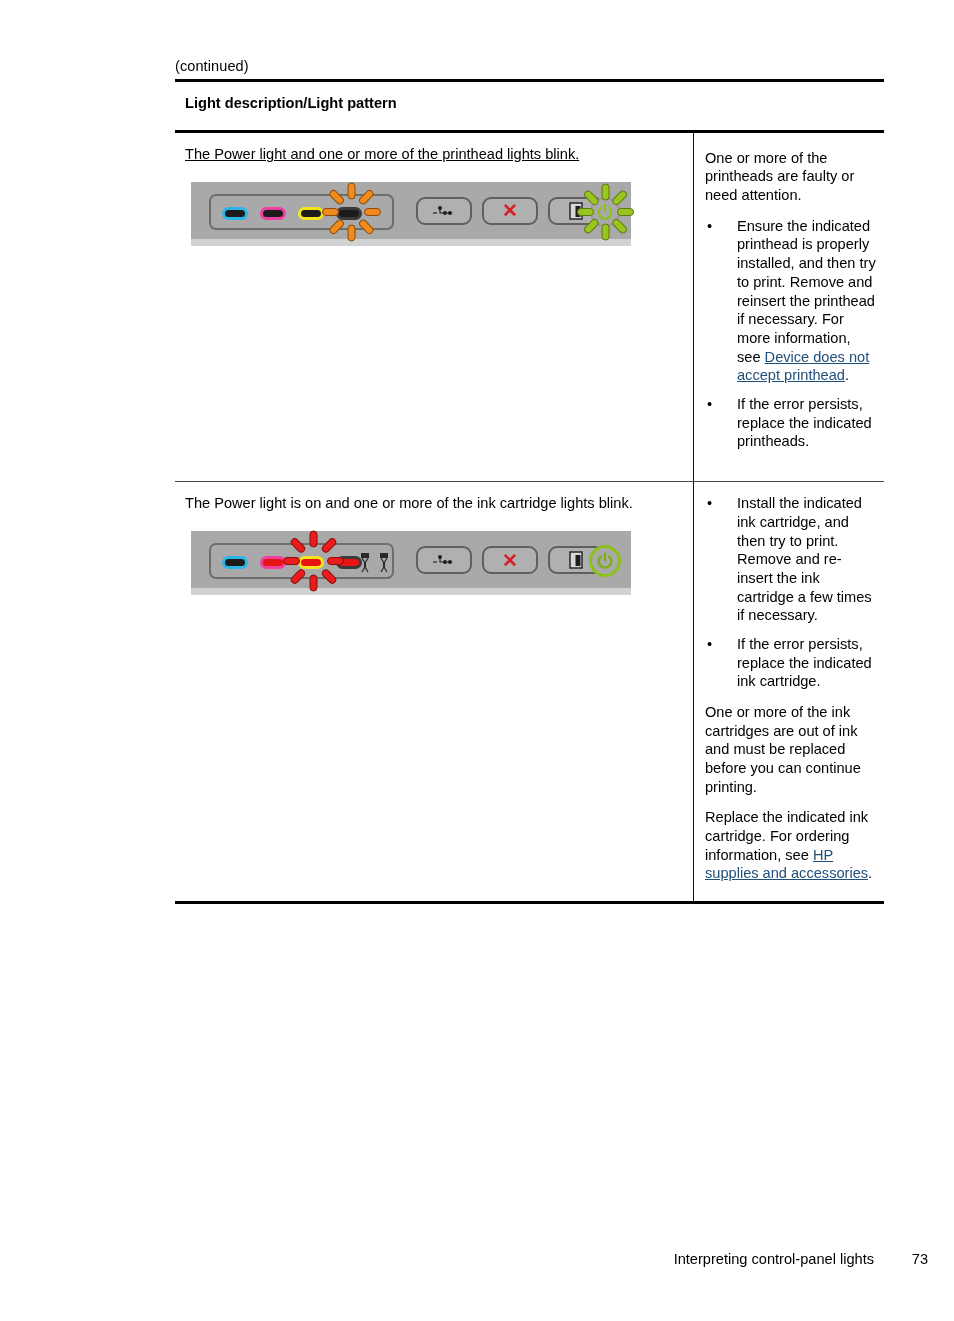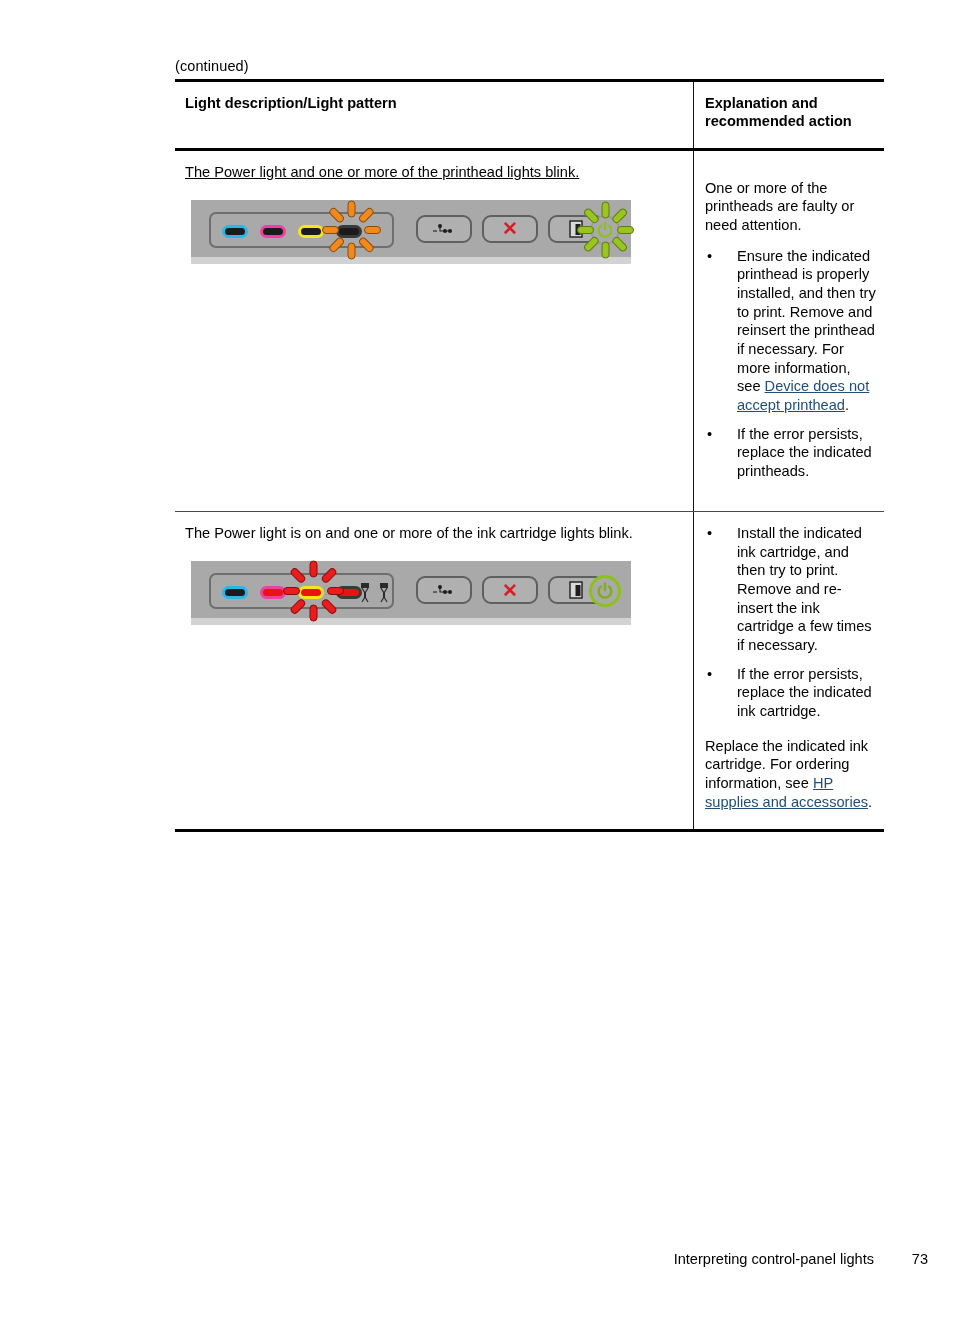--- a/index.html
+++ b/index.html
@@ -59,21 +59,21 @@
     font-weight: bold;
     line-height: 1.22;
   }
   .desc {
     font-size: 14.6px;
     line-height: 1.3;
   }
   .rtext {
     font-size: 14.6px;
     line-height: 1.28;
-    margin: 16px 0 12px 0;
+    margin: 4px 0 12px 0;
   }
   .rtext:last-child { margin-bottom: 0; }
 
   ul.bullets {
     list-style: none;
     margin: 0 0 12px 0;
     padding: 0;
   }
   ul.bullets li {
     position: relative;
@@ -239,24 +239,20 @@
 
   <div class="continued">(continued)</div>
 
   <div class="table">
 
     <div class="rule-thick"></div>
 
     <div class="trow">
       <div class="cell-left" style="padding-top:13px;padding-bottom:17px;">
         <div class="hdr">Light description/Light pattern</div>
-      </div>
-      <div class="cell-right" style="padding-top:13px;padding-bottom:17px;">
-        <div class="hdr" style="white-space:pre-line">Explanation and
-recommended action</div>
       </div>
     </div>
 
     <div class="rule-thick"></div>
 
     <div class="trow">
       <div class="cell-left" style="padding-bottom:18px;text-decoration:underline;">
         <div class="desc">The Power light and one or more of the printhead lights blink.</div>
 
         <div class="panel">
@@ -417,20 +413,21 @@
 
       <div class="cell-right" style="padding-bottom:18px;">
         <ul class="bullets">
           <li>
             <span class="bullet-dot">•</span><span>Install the indicated ink cartridge, and then try to print. Remove and re-insert the ink cartridge a few times if necessary.</span>
           </li>
           <li>
             <span class="bullet-dot">•</span><span>If the error persists, replace the indicated ink cartridge.</span>
           </li>
         </ul>
+        <p class="rtext">One or more of the ink cartridges are out of ink and must be replaced before you can continue printing.</p>
         <p class="rtext"><span>Replace the indicated ink cartridge. For ordering information, see </span><a class="xref" href="#">HP supplies and accessories</a><span>.</span></p>
       </div>
     </div>
 
     <div class="rule-thick"></div>
   </div>
 
   <div class="footer">
     <span class="ftitle">Interpreting control-panel lights</span>
     <span class="fpage">73</span>

